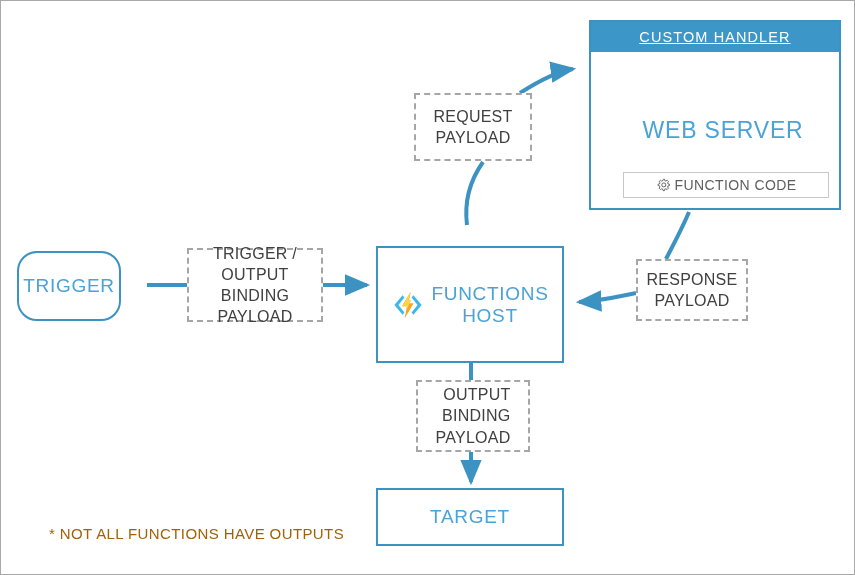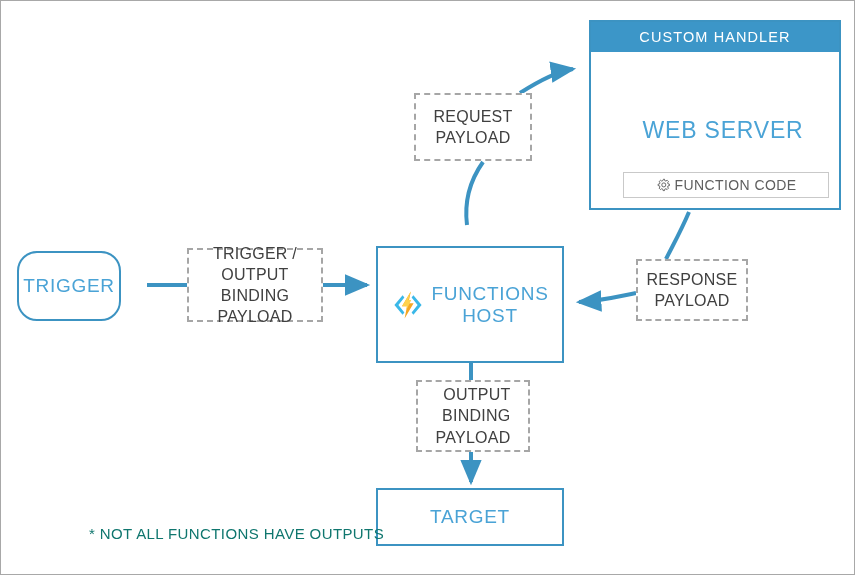--- a/index.html
+++ b/index.html
@@ -84,20 +84,21 @@
   #custom-handler-header {
     background: #3c96c8;
     color: #ffffff;
     font-size: 14.5px;
     letter-spacing: 1.1px;
     height: 30px;
     display: flex;
     align-items: center;
     justify-content: center;
     flex: 0 0 auto;
+    text-decoration: underline;
   }
   #custom-handler-body {
     flex: 1 1 auto;
     position: relative;
     display: flex;
     align-items: center;
     justify-content: center;
     margin-left: 16px;
   }
   #web-server-label {
@@ -126,24 +127,23 @@
   
   #trigger-payload-box  { left: 186px; top: 247px; width: 136px; height: 74px; }
   #request-payload-box  { left: 413px; top: 92px;  width: 118px; height: 68px; }
   #response-payload-box { left: 635px; top: 258px; width: 112px; height: 62px; }
   #output-payload-box   { left: 415px; top: 379px; width: 114px; height: 72px; text-align: right; }
   
   #footnote {
     position: absolute;
     left: 48px; top: 524px;
     font-size: 15px;
-    color: #0f766e;
+    color: #a16207;
     letter-spacing: 0.4px;
     white-space: nowrap;
-    margin-left: 40px;
   }
   
   #azure-functions-logo { display:block; flex: 0 0 auto; }
 </style>
 </head>
 <body>
 
 <div id="diagram-root">
 
   <svg class="svg-layer" viewBox="0 0 855 575" xmlns="http://www.w3.org/2000/svg">

